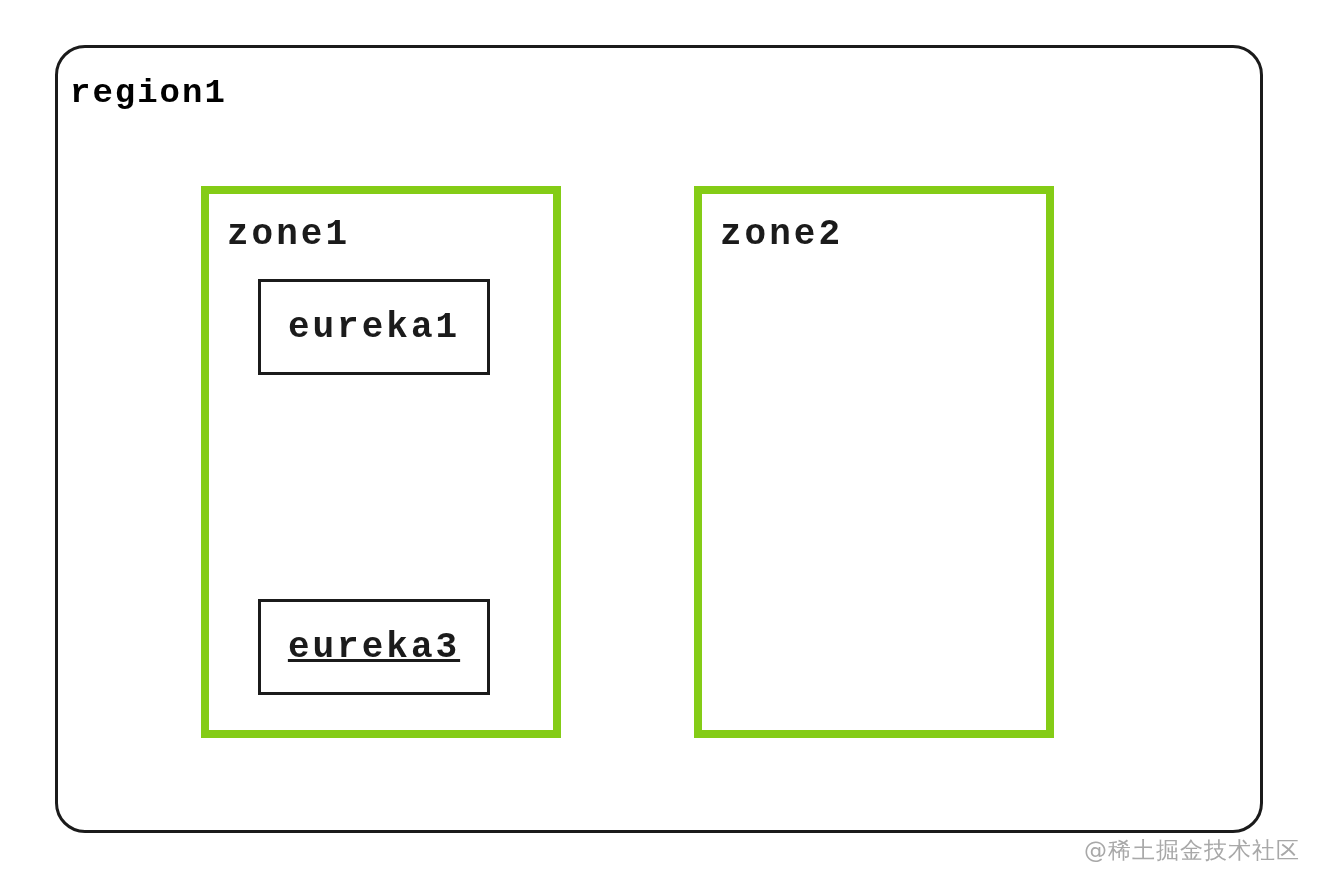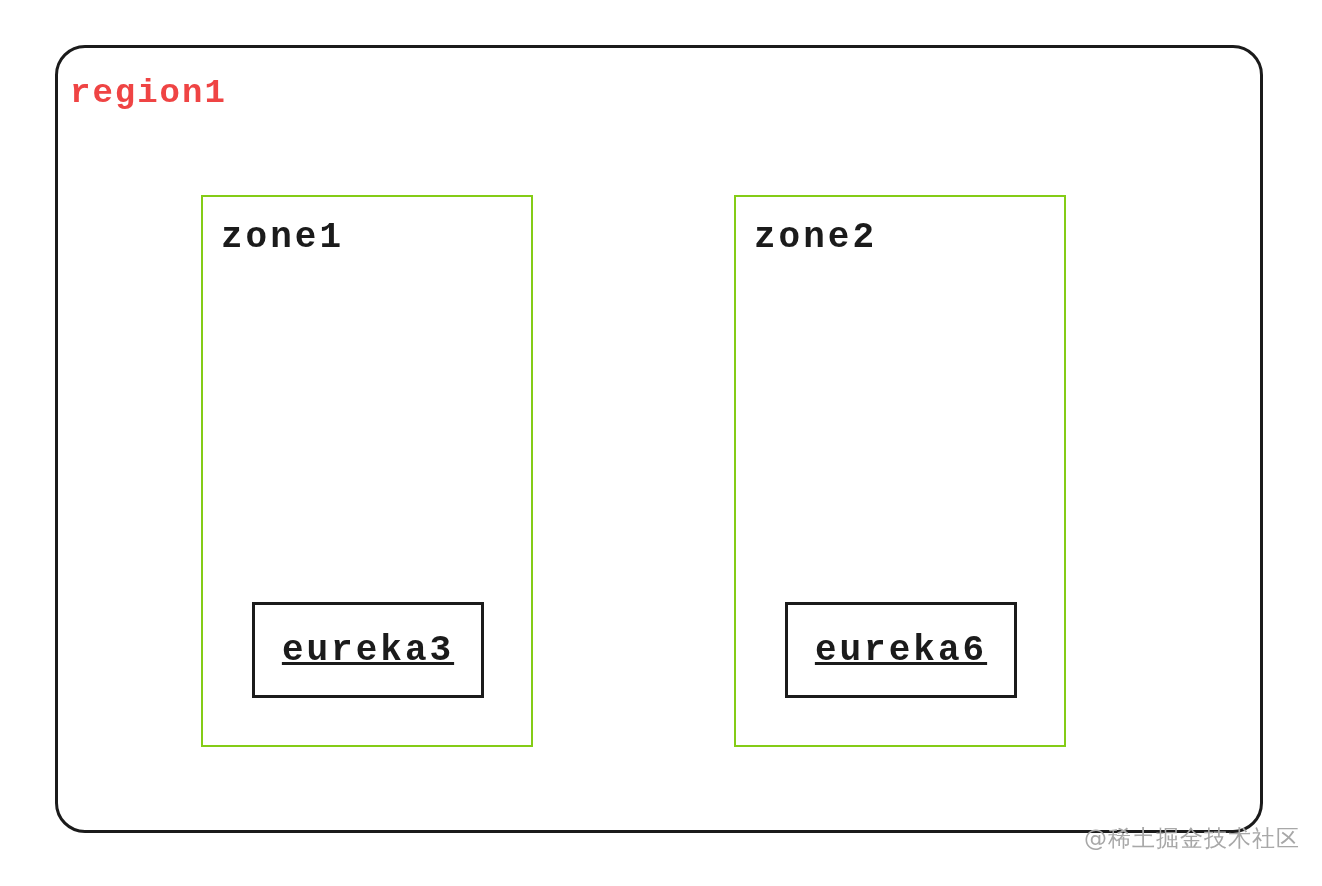--- a/index.html
+++ b/index.html
@@ -25,34 +25,33 @@
     border-radius: 30px;
     background: #ffffff;
   }
   .region-label {
     position: absolute;
     left: 12px;
     top: 26px;
     font-size: 34px;
     font-weight: bold;
     letter-spacing: 2px;
-    color: #ef4444;
+    color: #000000;
     white-space: nowrap;
   }
   .zone {
     position: absolute;
     top: 138px;
-    width: 332px;
+    width: 360px;
     height: 552px;
-    border: 2px solid #84cc16;
+    border: 8px solid #84cc16;
     background: #ffffff;
-    margin-top: 9px;
   }
   .zone-1 { left: 143px; }
-  .zone-2 { left: 676px; }
+  .zone-2 { left: 636px; }
   .zone-label {
     position: absolute;
     left: 18px;
     top: 20px;
     font-size: 36px;
     font-weight: bold;
     letter-spacing: 3px;
     color: #1b1b1b;
     white-space: nowrap;
   }
@@ -71,44 +70,44 @@
     letter-spacing: 3px;
     color: #1b1b1b;
     white-space: nowrap;
   }
   .server-row-1 { top: 85px; }
   .server-row-2 { top: 245px; }
   .server-row-3 { top: 405px; text-decoration: underline; }
   .watermark {
     position: absolute;
     right: 22px;
-    bottom: 32px;
+    bottom: 20px;
     font-family: "DejaVu Sans", "Liberation Sans", sans-serif;
     font-size: 23px;
     color: #a8a8a8;
     letter-spacing: 1px;
     white-space: nowrap;
   }
 </style>
 </head>
 <body>
 
 <div class="canvas">
 
   <div class="region">
 
     <div class="region-label">region1</div>
 
     <div class="zone zone-1">
       <div class="zone-label">zone1</div>
+      <div class="server server-row-1">eureka1</div>
       <div class="server server-row-3">eureka3</div>
     </div>
 
     <div class="zone zone-2">
       <div class="zone-label">zone2</div>
-      <div class="server server-row-3">eureka6</div>
     </div>
 
   </div>
 
   <div class="watermark">@稀土掘金技术社区</div>
 
 </div>
 
 </body></html>

